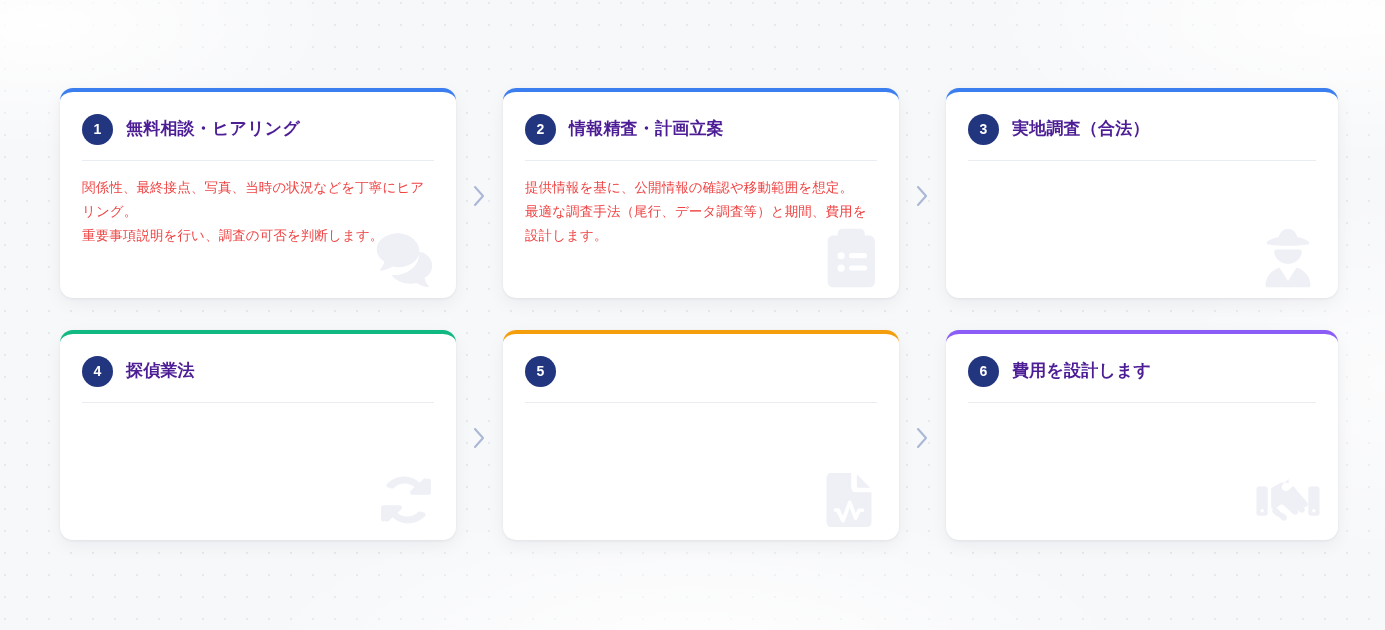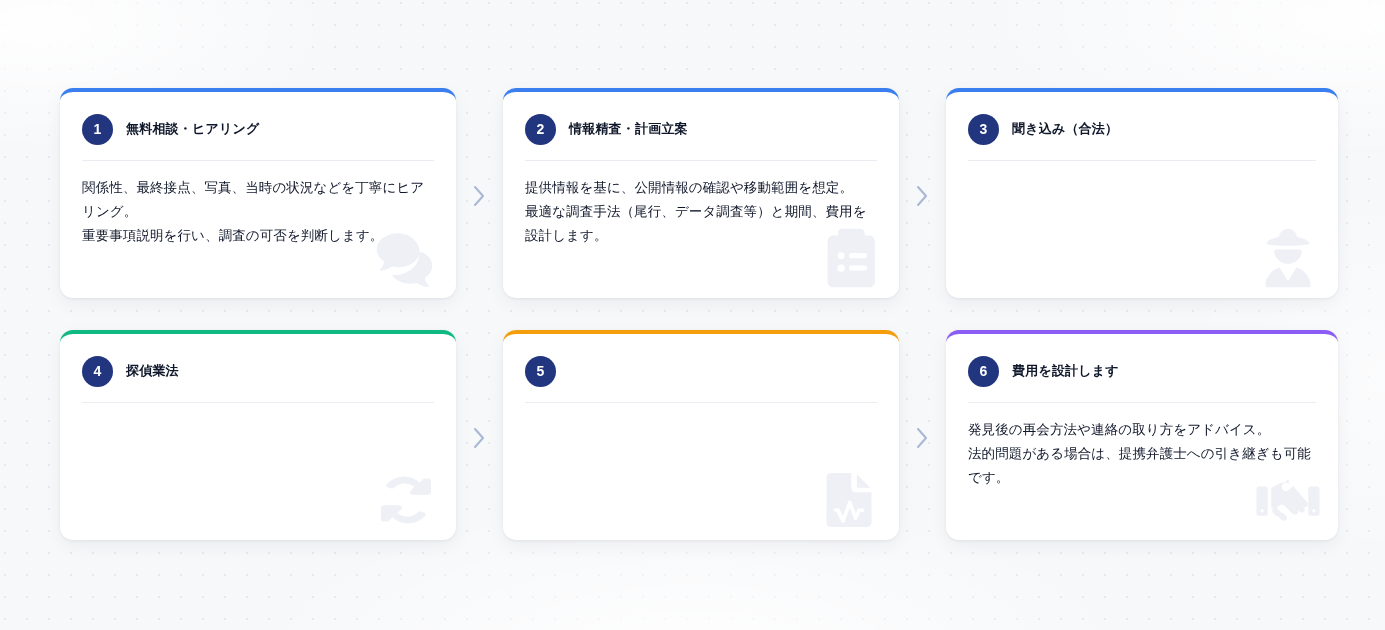--- a/index.html
+++ b/index.html
@@ -84,41 +84,41 @@
     color: #ffffff;
     font-size: 14px;
     font-weight: bold;
     display: flex;
     align-items: center;
     justify-content: center;
     letter-spacing: 0;
   }
 
   .step-title {
-    font-size: 13px;
+    font-size: 17px;
     font-weight: bold;
-    color: #0f172a;
+    color: #4c1d95;
     letter-spacing: 0.2px;
     line-height: 1.2;
     white-space: nowrap;
   }
 
   .card-divider {
     margin-top: 14px;
     height: 1px;
     background: #e9ecf1;
   }
 
   .step-desc {
     position: relative;
     z-index: 2;
     margin-top: 15px;
     font-size: 13.5px;
     line-height: 1.78;
-    color: #0f172a;
+    color: #ef4444;
     letter-spacing: 0.1px;
   }
 
   
   .watermark {
     position: absolute;
     right: 14px;
     bottom: 4px;
     width: 72px;
     height: 72px;
@@ -197,21 +197,21 @@
 
     <div class="flow-arrow">
       <svg viewBox="0 0 17 28" aria-hidden="true">
         <path d="M4 5 L12 14 L4 23"></path>
       </svg>
     </div>
 
     <div class="step-card" style="border-top-color: rgb(59, 126, 240);">
       <div class="card-head">
         <div class="step-badge" style="background: rgb(34, 53, 127);">3</div>
-        <div class="step-title">聞き込み（合法）</div>
+        <div class="step-title">実地調査（合法）</div>
       </div>
       <div class="card-divider"></div>
       <div class="watermark">
         <svg viewBox="0 0 64 64" aria-hidden="true">
           <path d="M32 6c-4.6 0-7.2 3.4-8.2 7.4-4.6 1-8.6 2.6-10.4 4.3-1 .9-.4 2.1 1 2.3 4.6.7 11 1.1 17.6 1.1s13-.4 17.6-1.1c1.4-.2 2-1.4 1-2.3-1.8-1.7-5.8-3.3-10.4-4.3C39.2 9.4 36.6 6 32 6z"></path>
           <path d="M22 24.5c-1.5 0-2.5 1.1-2.3 2.5.8 5.8 5.9 10.2 12.3 10.2s11.5-4.4 12.3-10.2c.2-1.4-.8-2.5-2.3-2.5H22z"></path>
           <path d="M24.5 40.5C17.5 42.6 12 48.8 12 56.4c0 .9.7 1.6 1.6 1.6h36.8c.9 0 1.6-.7 1.6-1.6 0-7.6-5.5-13.8-12.5-15.9L32 52.5l-7.5-12z"></path>
           <path d="M29.6 39.2 32 49l2.4-9.8c-.8.1-1.6.2-2.4.2s-1.6-.1-2.4-.2z" style="fill:#ffffff"></path>
         </svg>
       </div>
@@ -258,21 +258,20 @@
         <path d="M4 5 L12 14 L4 23"></path>
       </svg>
     </div>
 
     <div class="step-card accent-purple" style="border-top-color: rgb(139, 92, 246);">
       <div class="card-head">
         <div class="step-badge" style="background: rgb(34, 53, 127);">6</div>
         <div class="step-title">費用を設計します</div>
       </div>
       <div class="card-divider"></div>
-      <div class="step-desc">発見後の再会方法や連絡の取り方をアドバイス。<br>法的問題がある場合は、提携弁護士への引き継ぎも可能です。</div>
       <div class="watermark">
         <svg viewBox="0 0 64 64" aria-hidden="true">
           <rect x="4" y="20" width="10" height="26" rx="2"></rect>
           <circle cx="9" cy="41.5" r="1.5" style="fill:#ffffff"></circle>
           <rect x="50" y="20" width="10" height="26" rx="2"></rect>
           <circle cx="55" cy="41.5" r="1.5" style="fill:#ffffff"></circle>
           <path d="M32.6 17.4c-2.6-1.4-5.7-1.4-8.3 0l-7.2 4v17.1l2.6 2.4 4.8-4.3c1.1-1 2.8-.9 3.8.2l.3.4 7.9 7.2c1.1 1 2.8.9 3.8-.2 1-1.1.9-2.8-.2-3.8l-.6-.5 3 2.7c1.1 1 2.8.9 3.8-.2 1-1.1.9-2.8-.2-3.8l-2.5-2.3 1.6 1.4c1.1 1 2.8.9 3.8-.2 1-1.1.9-2.8-.2-3.8L36.6 19.6l-4 3.5c-1.5 1.3-3.8 1.2-5.2-.3-1.3-1.4-1.2-3.6.2-5l5-4.4z"></path>
           <path d="M22.4 39.6c-1.1-1-2.8-.9-3.8.2-1 1.1-.9 2.8.2 3.8l2.5 2.3c1.1 1 2.8.9 3.8-.2 1-1.1.9-2.8-.2-3.8l-2.5-2.3zm5.6 4.2c-1.1-1-2.8-.9-3.8.2-1 1.1-.9 2.8.2 3.8l2.2 2c1.1 1 2.8.9 3.8-.2 1-1.1.9-2.8-.2-3.8l-2.2-2z"></path>
         </svg>
       </div>

